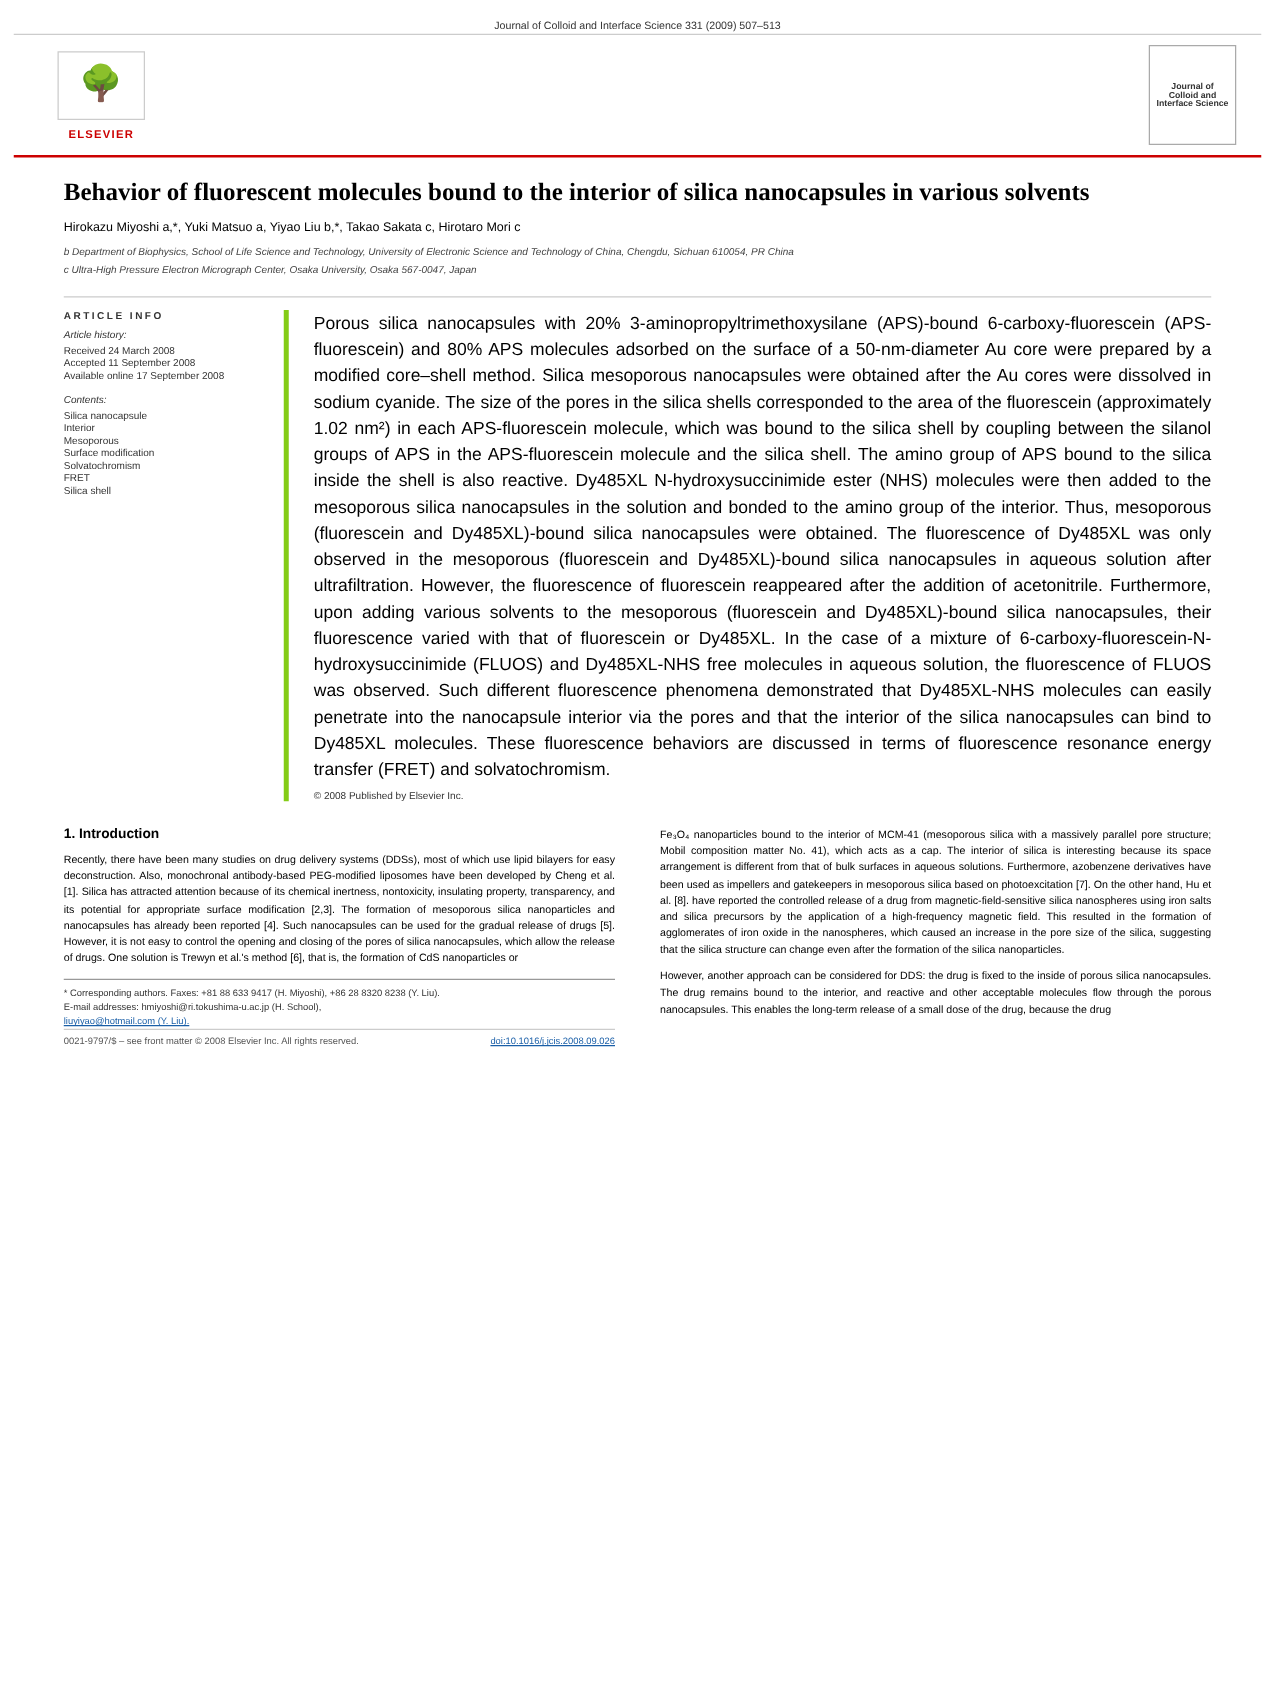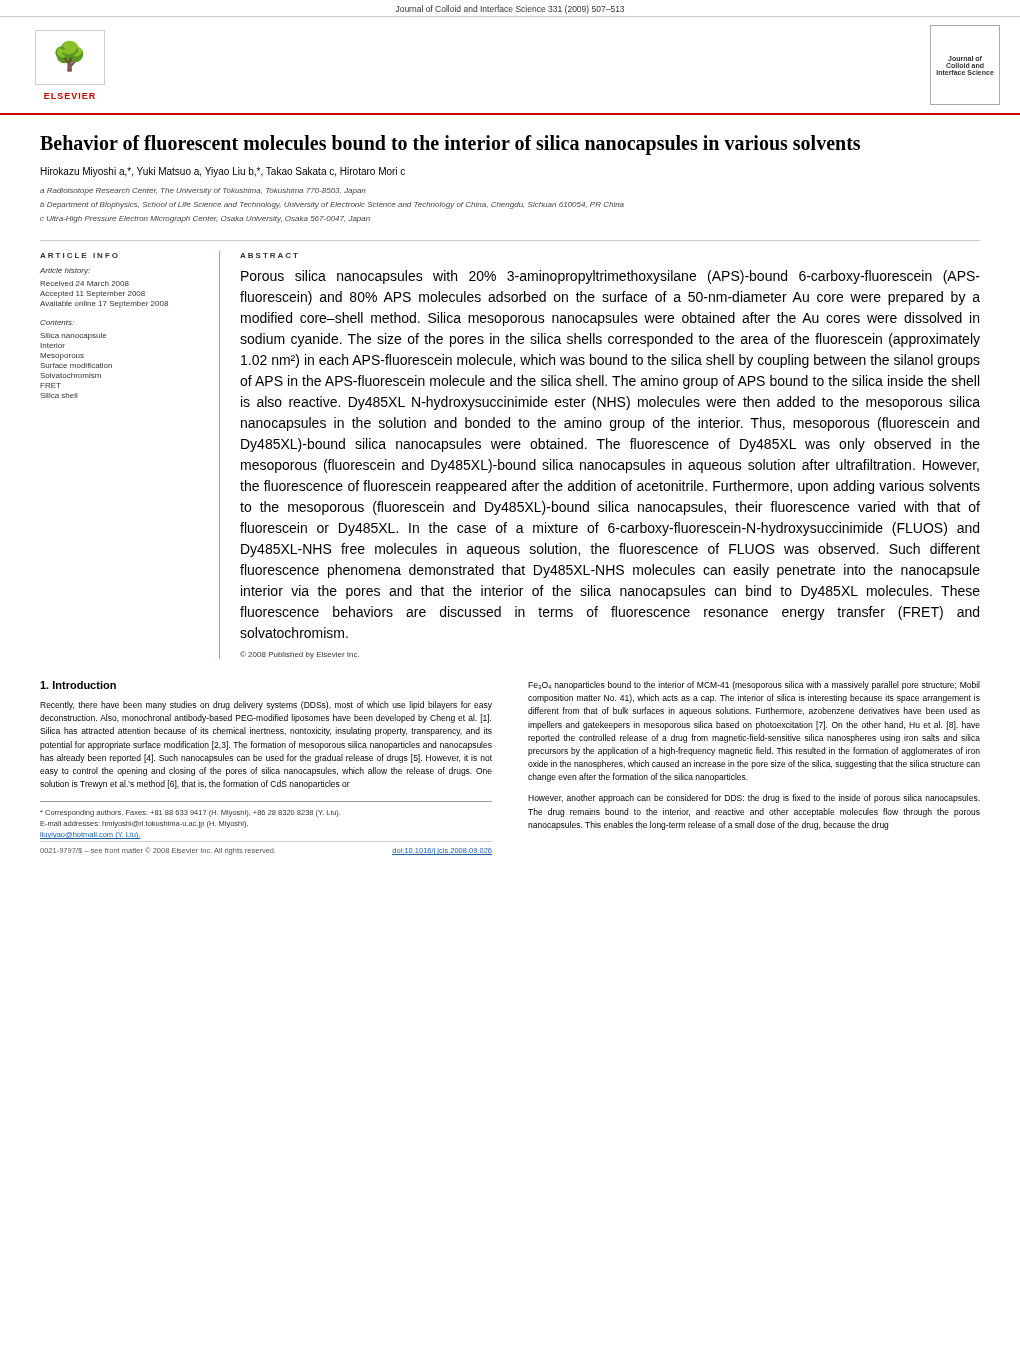--- a/index.html
+++ b/index.html
@@ -9,21 +9,21 @@
       font-size: 10px;
       color: #000;
       width: 1020px;
       min-height: 1351px;
     }
 
     .page-wrapper {
       width: 1020px;
       min-height: 1351px;
       background: #fff;
-      padding: 0;
+      padding: 11px;
     }
 
     
     .journal-bar {
       text-align: center;
       font-size: 8.5px;
       color: #333;
       padding: 4px 0 2px 0;
       border-bottom: 1px solid #ccc;
       font-family: Arial, sans-serif;
@@ -166,21 +166,21 @@
     
     .two-col {
       display: flex;
       gap: 20px;
       margin-top: 10px;
     }
 
     .article-info-col {
       width: 180px;
       flex-shrink: 0;
-      border-right: 1px solid #84cc16;
+      border-right: 4px solid #84cc16;
       padding-right: 15px;
     }
 
     .abstract-col {
       flex: 1;
     }
 
     .section-label {
       font-family: Arial, sans-serif;
       font-size: 8px;
@@ -332,21 +332,20 @@
 
   <div class="main-content">
 
     <div class="article-title">Behavior of fluorescent molecules bound to the interior of silica nanocapsules in various solvents</div>
 
     <div class="authors">
       <span>Hirokazu Miyoshi a,*, Yuki Matsuo a, Yiyao Liu b,*, Takao Sakata c, Hirotaro Mori c</span>
     </div>
 
     <div class="affiliations">
-      <div>a  Radioisotope Research Center, The University of Tokushima, Tokushima 770-8503, Japan</div>
       <div>b  Department of Biophysics, School of Life Science and Technology, University of Electronic Science and Technology of China, Chengdu, Sichuan 610054, PR China</div>
       <div>c  Ultra-High Pressure Electron Micrograph Center, Osaka University, Osaka 567-0047, Japan</div>
     </div>
 
     <hr class="divider">
 
     <div class="two-col">
 
       <div class="article-info-col">
         <div class="section-label">ARTICLE  INFO</div>
@@ -360,36 +359,35 @@
         <div class="keyword-item">Silica nanocapsule</div>
         <div class="keyword-item">Interior</div>
         <div class="keyword-item">Mesoporous</div>
         <div class="keyword-item">Surface modification</div>
         <div class="keyword-item">Solvatochromism</div>
         <div class="keyword-item">FRET</div>
         <div class="keyword-item">Silica shell</div>
       </div>
 
       <div class="abstract-col">
-        <div class="section-label">ABSTRACT</div>
         <div class="abstract-text">Porous silica nanocapsules with 20% 3-aminopropyltrimethoxysilane (APS)-bound 6-carboxy-fluorescein (APS-fluorescein) and 80% APS molecules adsorbed on the surface of a 50-nm-diameter Au core were prepared by a modified core–shell method. Silica mesoporous nanocapsules were obtained after the Au cores were dissolved in sodium cyanide. The size of the pores in the silica shells corresponded to the area of the fluorescein (approximately 1.02 nm²) in each APS-fluorescein molecule, which was bound to the silica shell by coupling between the silanol groups of APS in the APS-fluorescein molecule and the silica shell. The amino group of APS bound to the silica inside the shell is also reactive. Dy485XL N-hydroxysuccinimide ester (NHS) molecules were then added to the mesoporous silica nanocapsules in the solution and bonded to the amino group of the interior. Thus, mesoporous (fluorescein and Dy485XL)-bound silica nanocapsules were obtained. The fluorescence of Dy485XL was only observed in the mesoporous (fluorescein and Dy485XL)-bound silica nanocapsules in aqueous solution after ultrafiltration. However, the fluorescence of fluorescein reappeared after the addition of acetonitrile. Furthermore, upon adding various solvents to the mesoporous (fluorescein and Dy485XL)-bound silica nanocapsules, their fluorescence varied with that of fluorescein or Dy485XL. In the case of a mixture of 6-carboxy-fluorescein-N-hydroxysuccinimide (FLUOS) and Dy485XL-NHS free molecules in aqueous solution, the fluorescence of FLUOS was observed. Such different fluorescence phenomena demonstrated that Dy485XL-NHS molecules can easily penetrate into the nanocapsule interior via the pores and that the interior of the silica nanocapsules can bind to Dy485XL molecules. These fluorescence behaviors are discussed in terms of fluorescence resonance energy transfer (FRET) and solvatochromism.</div>
         <div class="copyright-line">© 2008 Published by Elsevier Inc.</div>
       </div>
     </div>
 
     <div class="body-section">
       <div class="body-two-col">
 
         <div class="body-col">
           <div class="section-heading">1. Introduction</div>
           <div class="body-text">Recently, there have been many studies on drug delivery systems (DDSs), most of which use lipid bilayers for easy deconstruction. Also, monochronal antibody-based PEG-modified liposomes have been developed by Cheng et al. [1]. Silica has attracted attention because of its chemical inertness, nontoxicity, insulating property, transparency, and its potential for appropriate surface modification [2,3]. The formation of mesoporous silica nanoparticles and nanocapsules has already been reported [4]. Such nanocapsules can be used for the gradual release of drugs [5]. However, it is not easy to control the opening and closing of the pores of silica nanocapsules, which allow the release of drugs. One solution is Trewyn et al.'s method [6], that is, the formation of CdS nanoparticles or</div>
 
           <div class="footnote-section">
             <div class="footnote-text">* Corresponding authors. Faxes: +81 88 633 9417 (H. Miyoshi), +86 28 8320 8238 (Y. Liu).</div>
-            <div class="footnote-text">E-mail addresses: hmiyoshi@ri.tokushima-u.ac.jp (H. Miyoshi),</div>
+            <div class="footnote-text">E-mail addresses: hmiyoshi@ri.tokushima-u.ac.jp (H. School),</div>
             <div class="footnote-text" style="color:#1a5fa8;text-decoration:underline;cursor:pointer;">liuyiyao@hotmail.com (Y. Liu).</div>
           </div>
 
           <div class="footer-bar">
             <div class="footer-left">0021-9797/$ – see front matter  © 2008 Elsevier Inc. All rights reserved.</div>
             <div class="footer-doi" style="color:#1a5fa8;text-decoration:underline;cursor:pointer;">doi:10.1016/j.jcis.2008.09.026</div>
           </div>
         </div>
 
         <div class="body-col">

